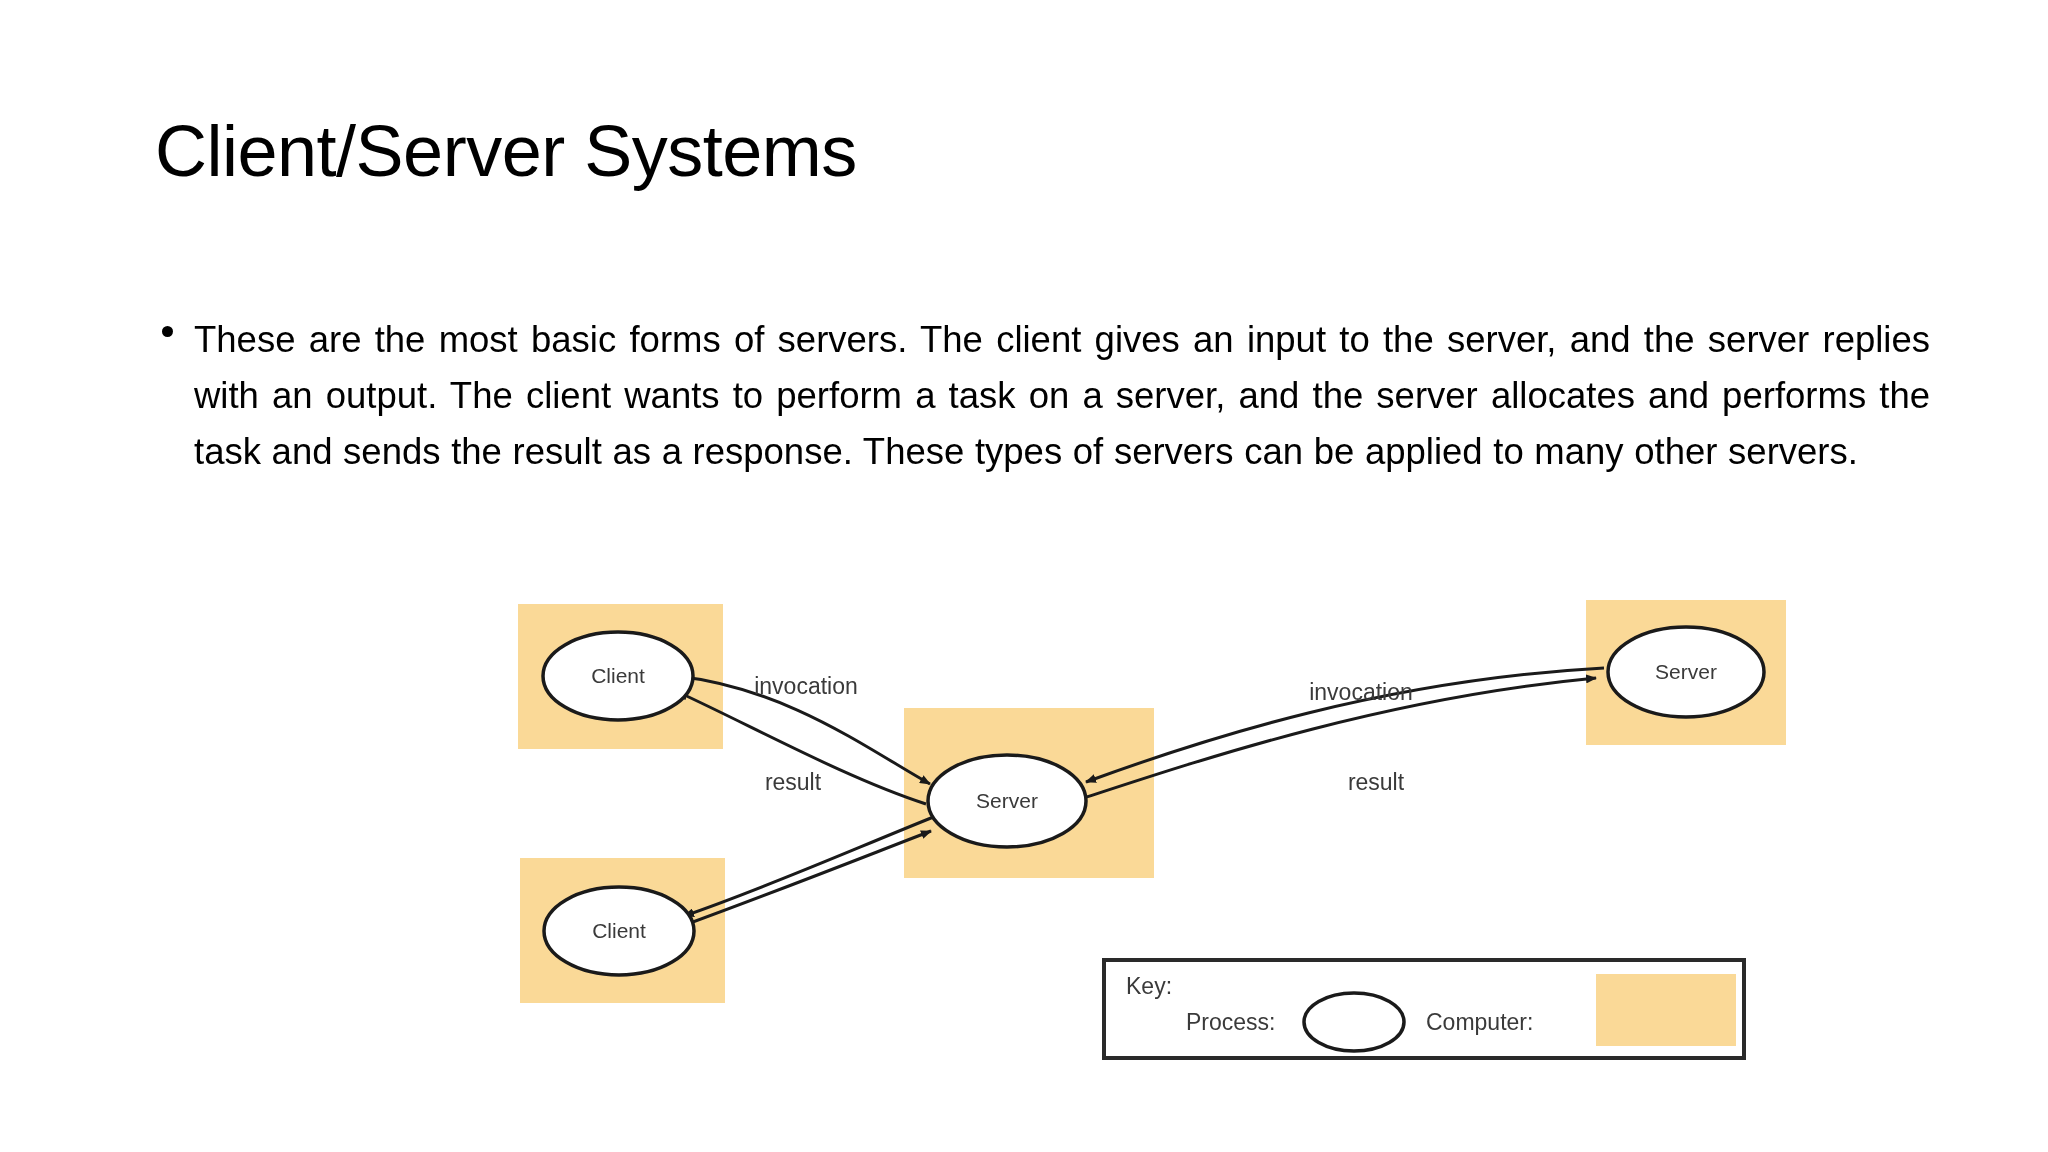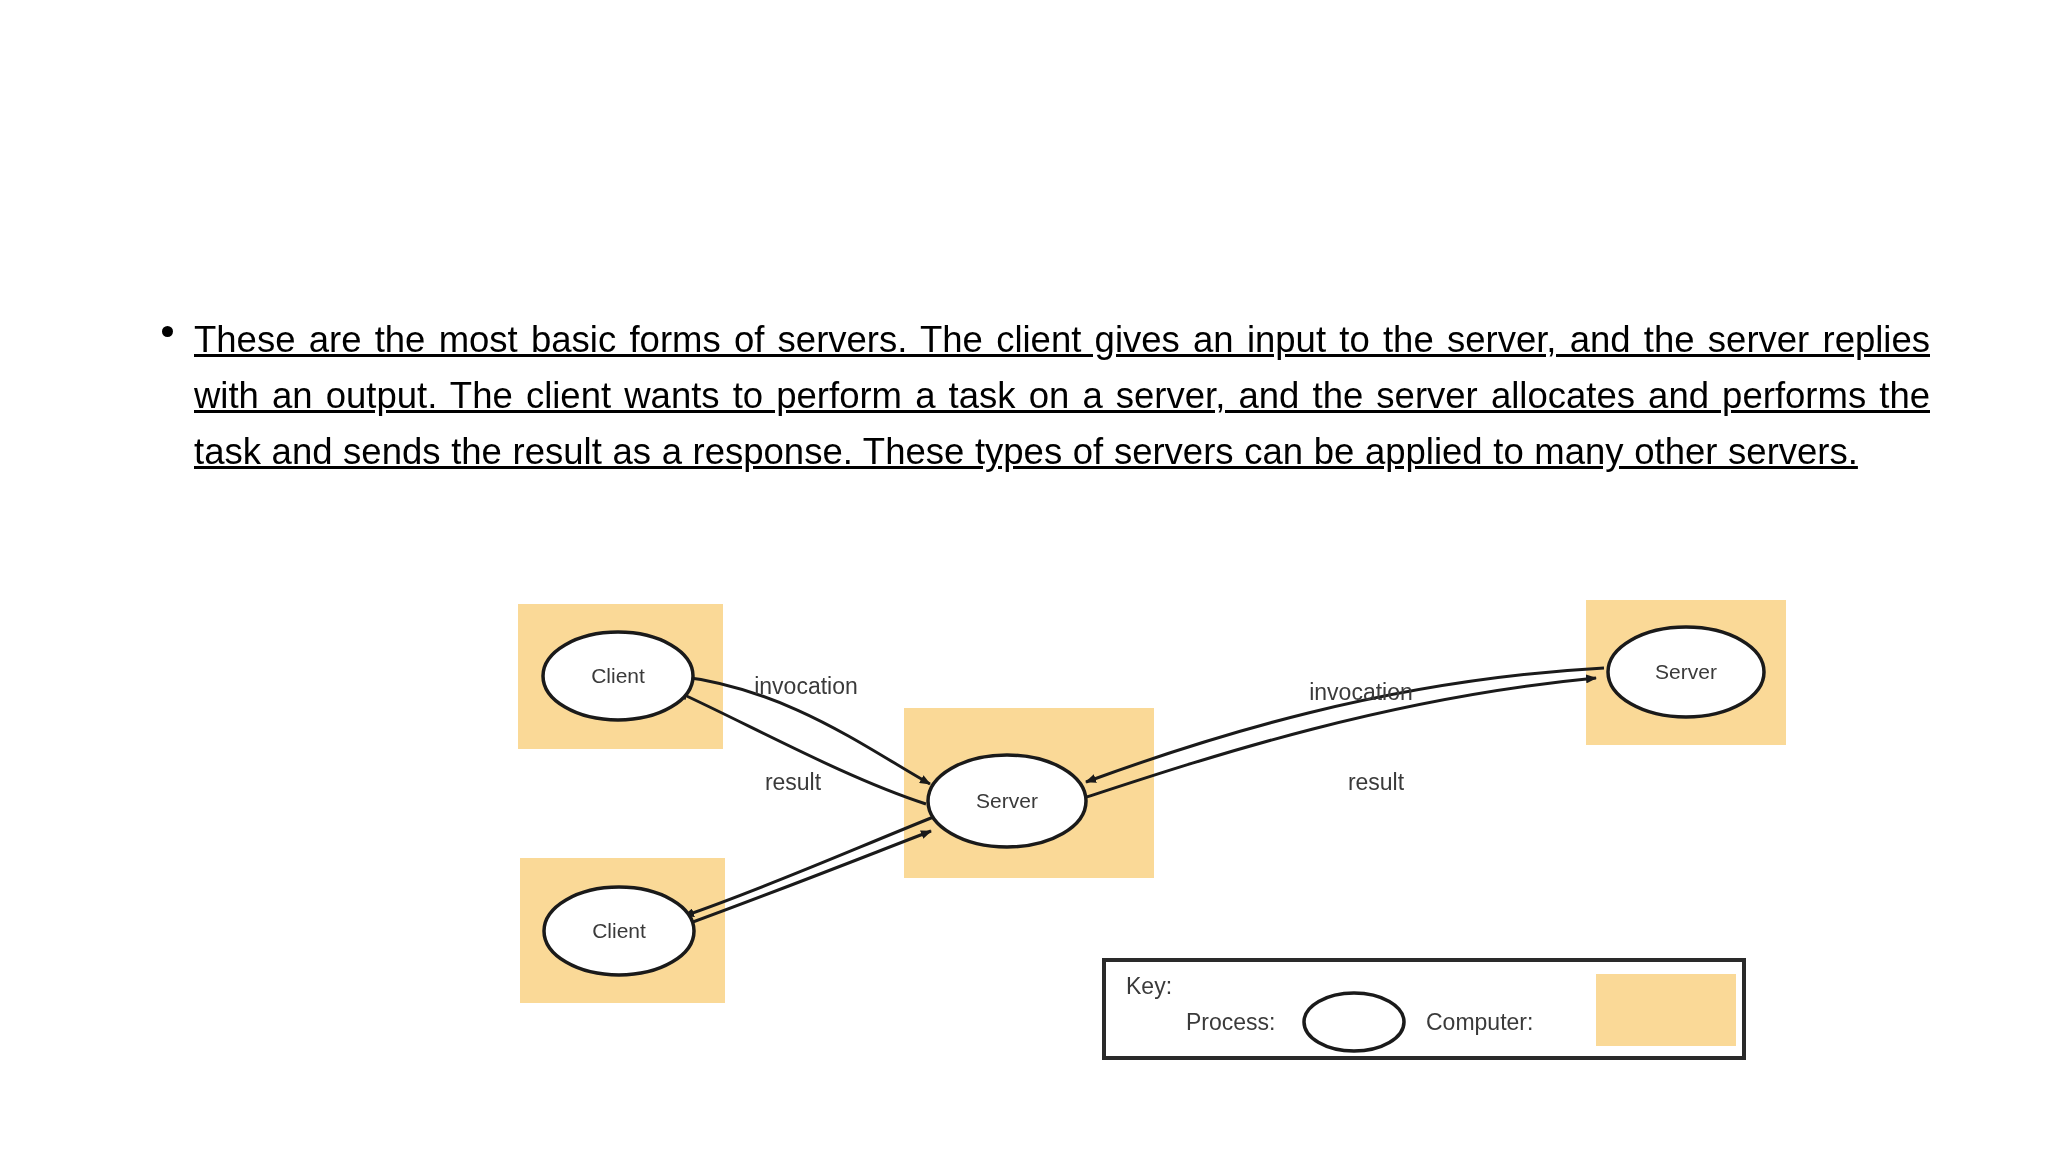--- a/index.html
+++ b/index.html
@@ -58,21 +58,20 @@
     background: #000000;
   }
   .bullet-text {
     display: block;
     font-size: 36.5px;
     line-height: 56px;
     text-align: justify;
     text-align-last: left;
     color: #000000;
     word-spacing: 0.5px;
-    text-decoration: underline;
   }
 
   
   .diagram {
     position: absolute;
     left: 506px;
     top: 588px;
     width: 1360px;
     height: 510px;
   }
@@ -96,20 +95,21 @@
   .dg-key-label {
     font-size: 23px;
     fill: #3a3a3a;
   }
 </style>
 </head>
 <body>
 
 <div class="slide">
 
+  <div class="slide-title">Client/Server Systems</div>
 
   <div class="body-block">
     <div class="bullet-row">
       <span class="bullet-marker"></span>
       <span class="bullet-text">These are the most basic forms of servers. The client gives an input to the server, and the server replies with an output. The client wants to perform a task on a server, and the server allocates and performs the task and sends the result as a response. These types of servers can be applied to many other servers.</span>
     </div>
   </div>
 
   <div class="diagram">
     <svg viewBox="0 0 1360 510" xmlns="http://www.w3.org/2000/svg">

